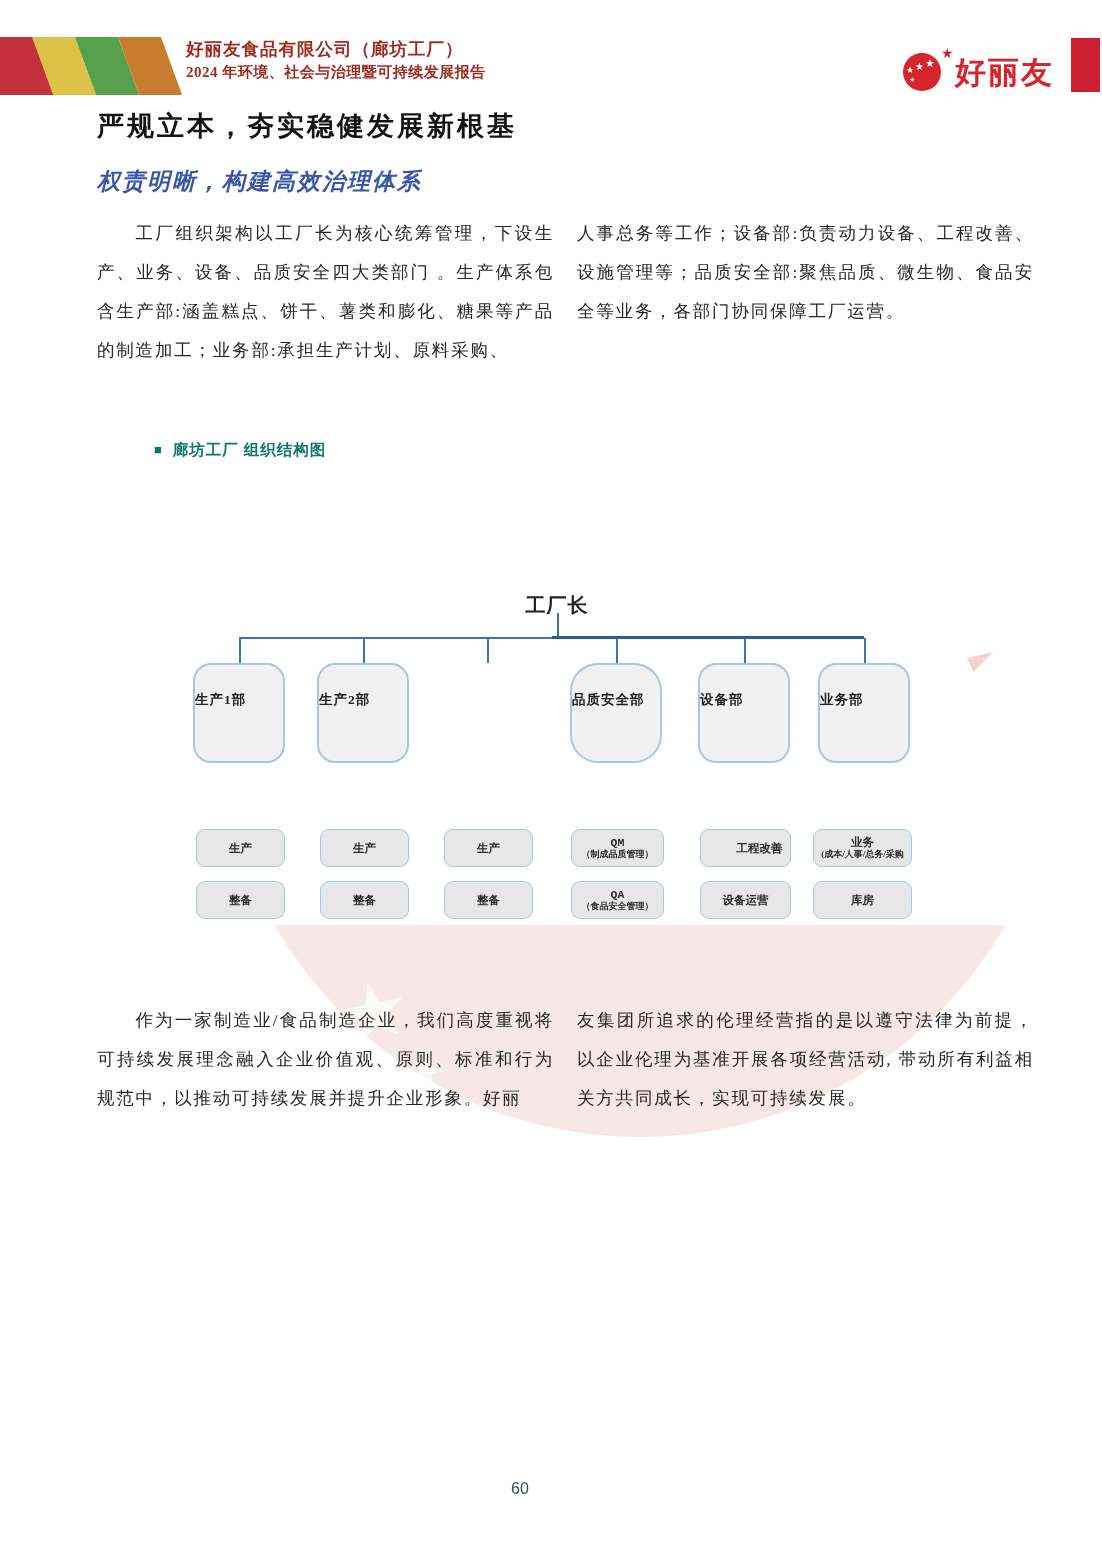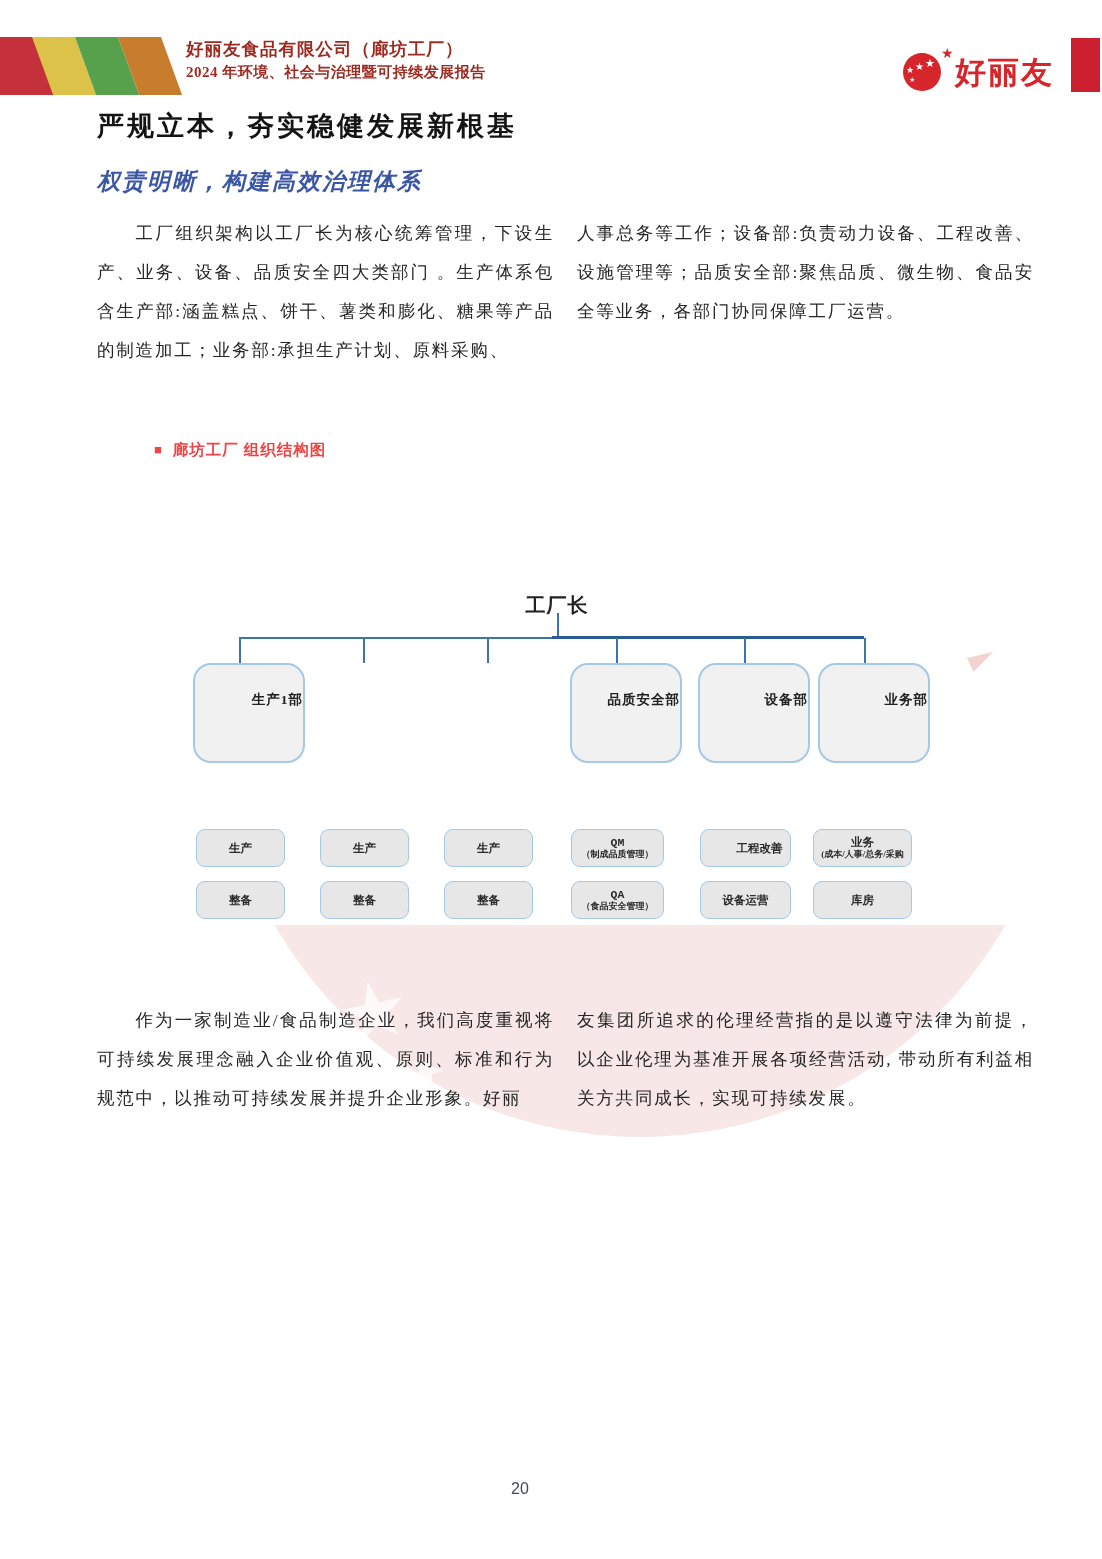--- a/index.html
+++ b/index.html
@@ -55,33 +55,33 @@
   .col { position:absolute; width:457px; font-size:17.5px; line-height:39px; letter-spacing:1.8px;
          text-align:justify; color:#262626; }
   .indent { text-indent:2.2em; }
   .colL1 { left:97px;  top:214px; }
   .colR1 { left:577px; top:214px; }
   .colL2 { left:97px;  top:1001px; }
   .colR2 { left:577px; top:1001px; }
 
   
   .org-caption { position:absolute; left:154px; top:440px; font-size:15.5px; font-weight:bold;
-                 color:#ef4444; letter-spacing:1px; }
+                 color:#0f766e; letter-spacing:1px; }
   .org-caption .marker { font-size:13px; margin-right:10px; position:relative; top:-1px; }
 
   .root-label { position:absolute; left:517px; top:592px; width:80px; text-align:center;
                 font-size:20px; font-weight:bold; color:#222222; letter-spacing:1px; }
   .line { position:absolute; background:#3c74ad; }
   .root-drop { left:557px; top:613px; width:1.5px; height:25px; }
   .hbar  { left:239px; top:637px; width:625px; height:1.5px; }
   .hbar2 { left:552px; top:636px; width:312px; height:2.5px; background:#2b5c8f; }
   .drop  { top:638px; width:1.5px; height:25px; }
 
-  .dept { position:absolute; top:663px; width:112px; height:100px; border:2px solid #a5c8e4;
-          border-radius:18px; background:#f1f1f1; text-align:right;padding-left:16px; }
+  .dept { position:absolute; top:663px; width:92px; height:100px; border:2px solid #a5c8e4;
+          border-radius:18px; background:#f1f1f1; text-align:left; }
   .dept span { display:inline-block; margin-top:26px; font-size:13.5px; font-weight:bold;
                color:#222222; letter-spacing:1px; }
 
   .sub-box { position:absolute; height:38px; border:1.5px solid #a5c8e4; border-radius:9px;
              background:#e8e7e7; display:flex; flex-direction:column; align-items:center;
              justify-content:center; text-align:center; }
   .sub-box .l1 { font-size:11.5px; font-weight:bold; color:#2a2a2a; line-height:13px;font-family:Liberation Mono, monospace; }
   .sub-box .l2 { font-size:9px; font-weight:bold; color:#2a2a2a; line-height:11px; }
 
   
@@ -135,21 +135,22 @@
   <div class="line hbar"></div>
   <div class="line hbar2"></div>
   <div class="line drop" style="left:239px;"></div>
   <div class="line drop" style="left:363px;"></div>
   <div class="line drop" style="left:487px;"></div>
   <div class="line drop" style="left:616px;"></div>
   <div class="line drop" style="left:744px;"></div>
   <div class="line drop" style="left:864px;"></div>
 
   <div class="dept" style="left:193px;"><span>生产1部</span></div>
-  <div class="dept" style="left:570px;"><span>品质安全部</span></div>
+  <div class="dept" style="left:317px;"><span>生产2部</span></div>
+  <div class="dept" style="left:570px;border-radius:28px;"><span>品质安全部</span></div>
   <div class="dept" style="left:698px;"><span>设备部</span></div>
   <div class="dept" style="left:818px;"><span>业务部</span></div>
 
   <div class="sub-box" style="left:196px; top:829px; width:89px;">
     <span class="l1">生产</span>
       <span class="l2"></span>
   </div>
   <div class="sub-box" style="left:320px; top:829px; width:89px;">
     <span class="l1">生产</span>
       <span class="l2"></span>
@@ -192,15 +193,15 @@
       <span class="l2"></span>
   </div>
   <div class="sub-box" style="left:813px; top:881px; width:99px;">
     <span class="l1">库房</span>
       <span class="l2"></span>
   </div>
 
   <div class="col colR2">友集团所追求的伦理经营指的是以遵守法律为前提，以企业伦理为基准开展各项经营活动, 带动所有利益相关方共同成长，实现可持续发展。</div>
   <div class="col colL2 indent">作为一家制造业/食品制造企业，我们高度重视将可持续发展理念融入企业价值观、原则、标准和行为规范中，以推动可持续发展并提升企业形象。好丽</div>
 
-  <div class="page-number">20</div>
+  <div class="page-number">60</div>
 
 </div>
 
 </body></html>

